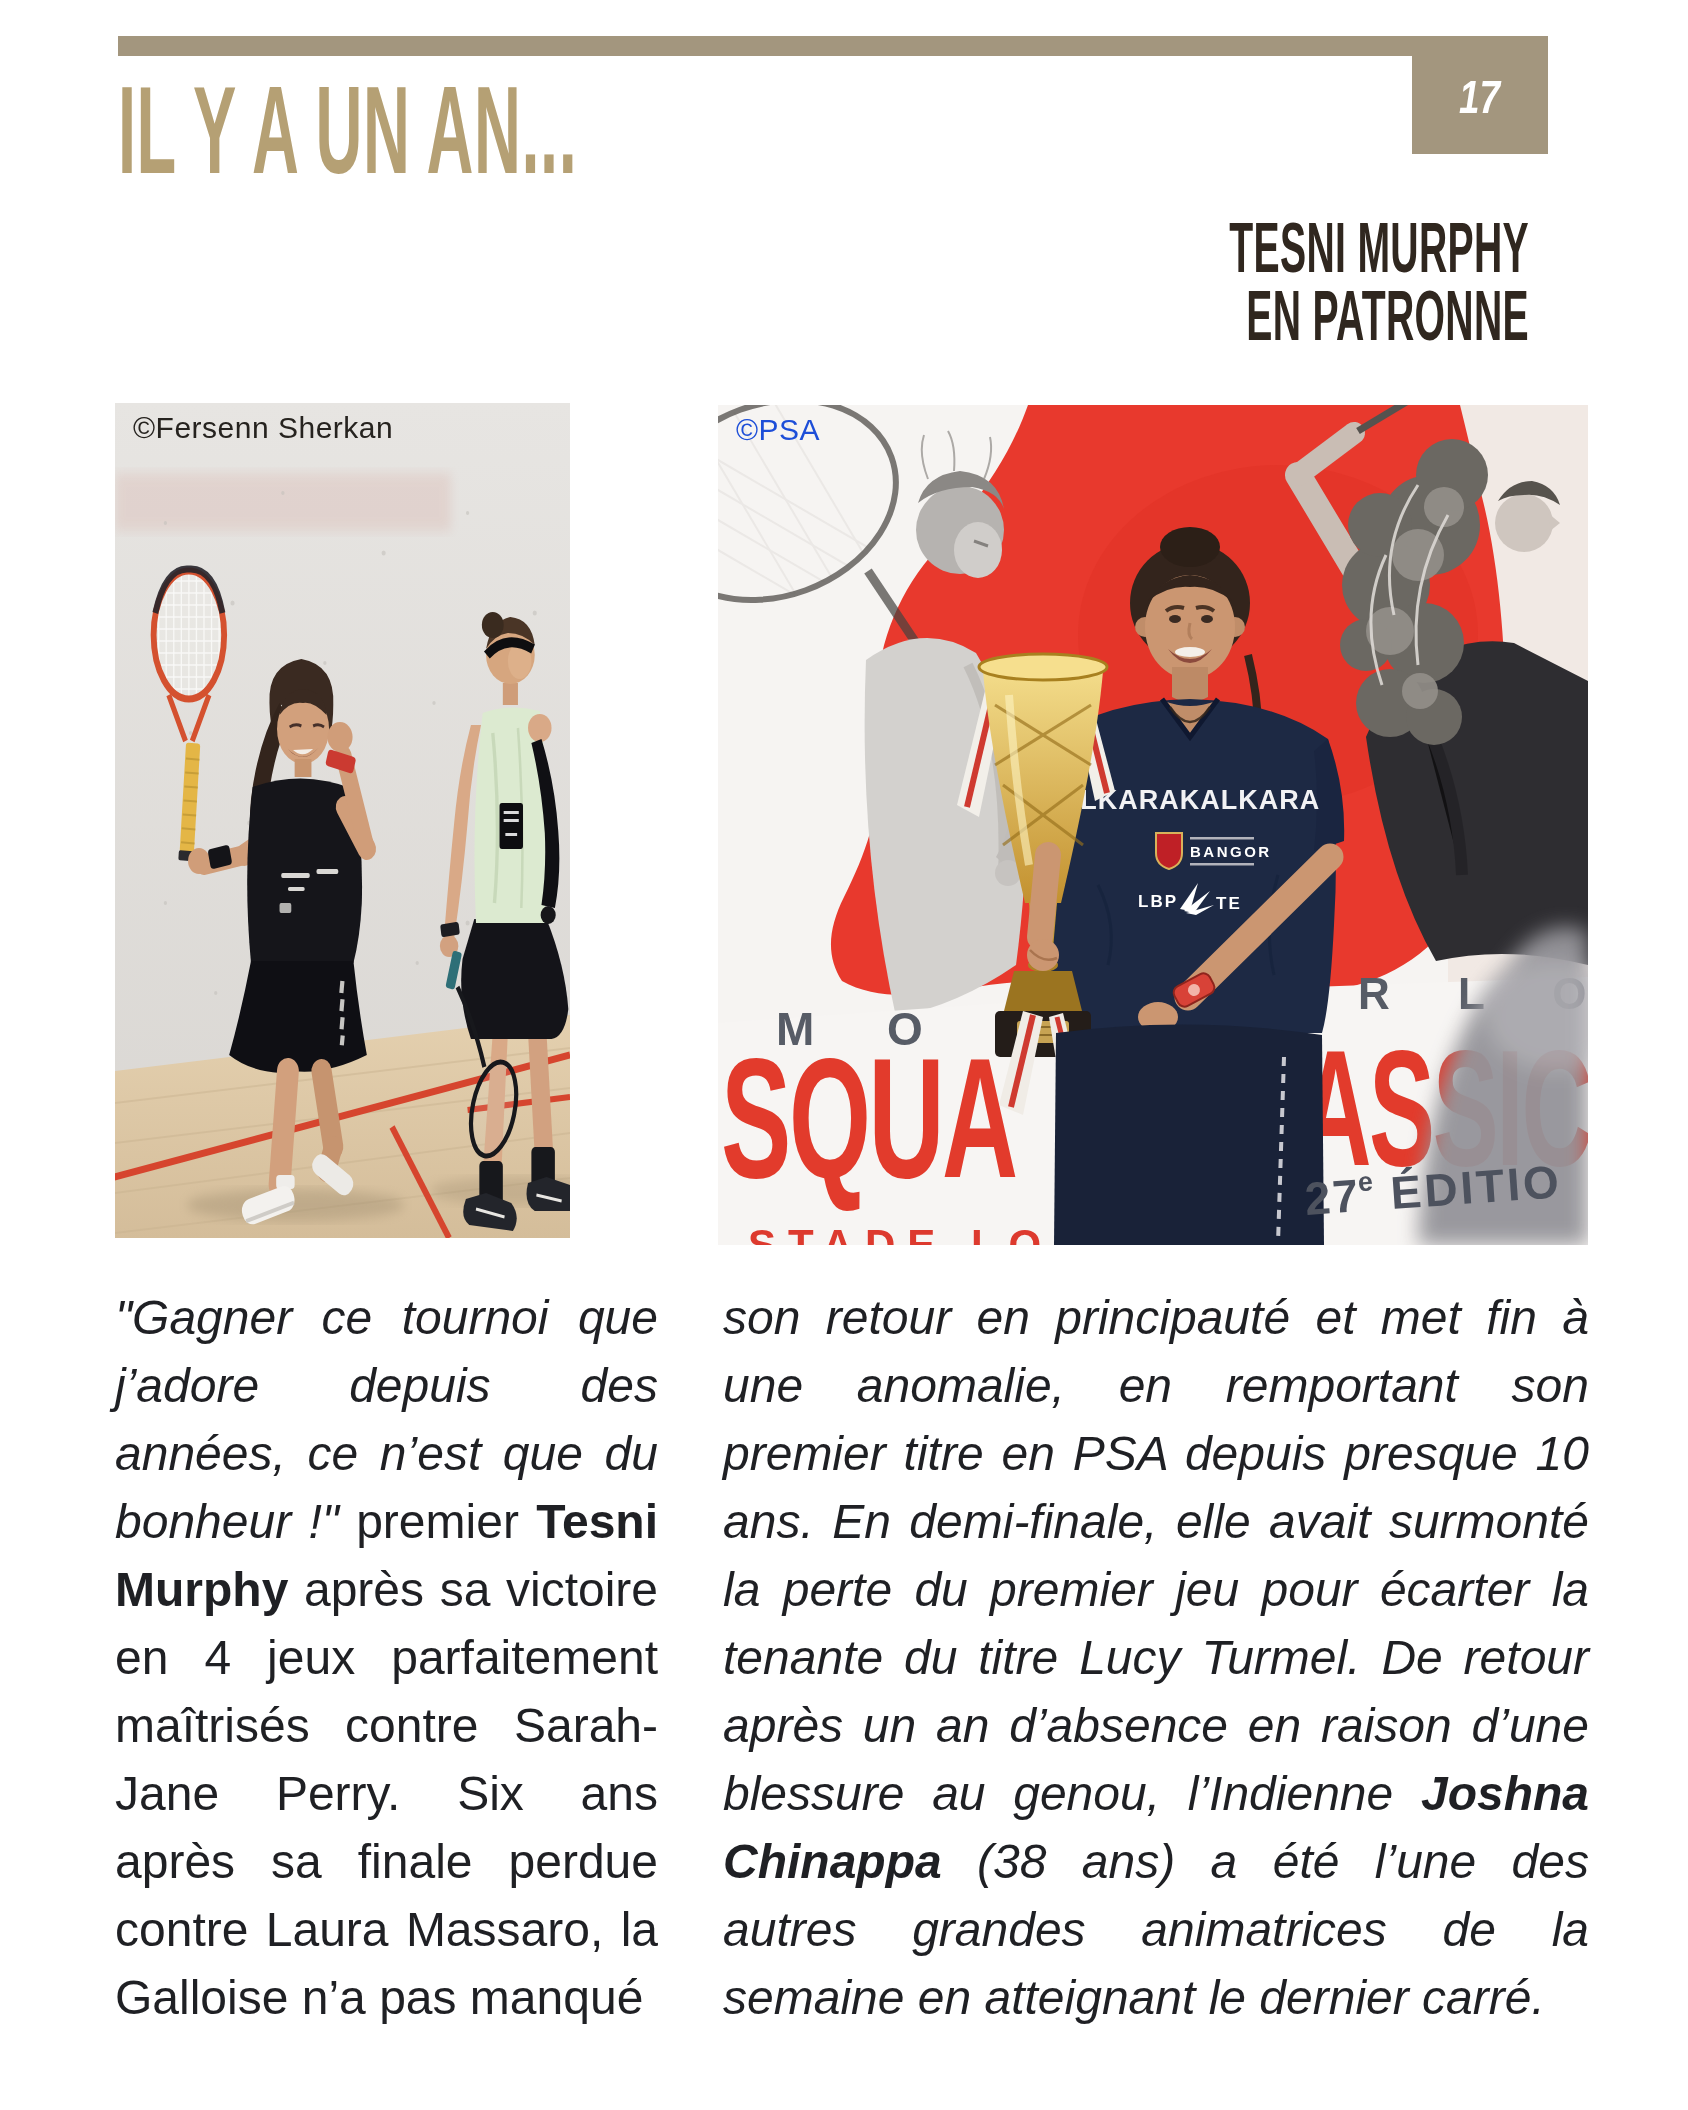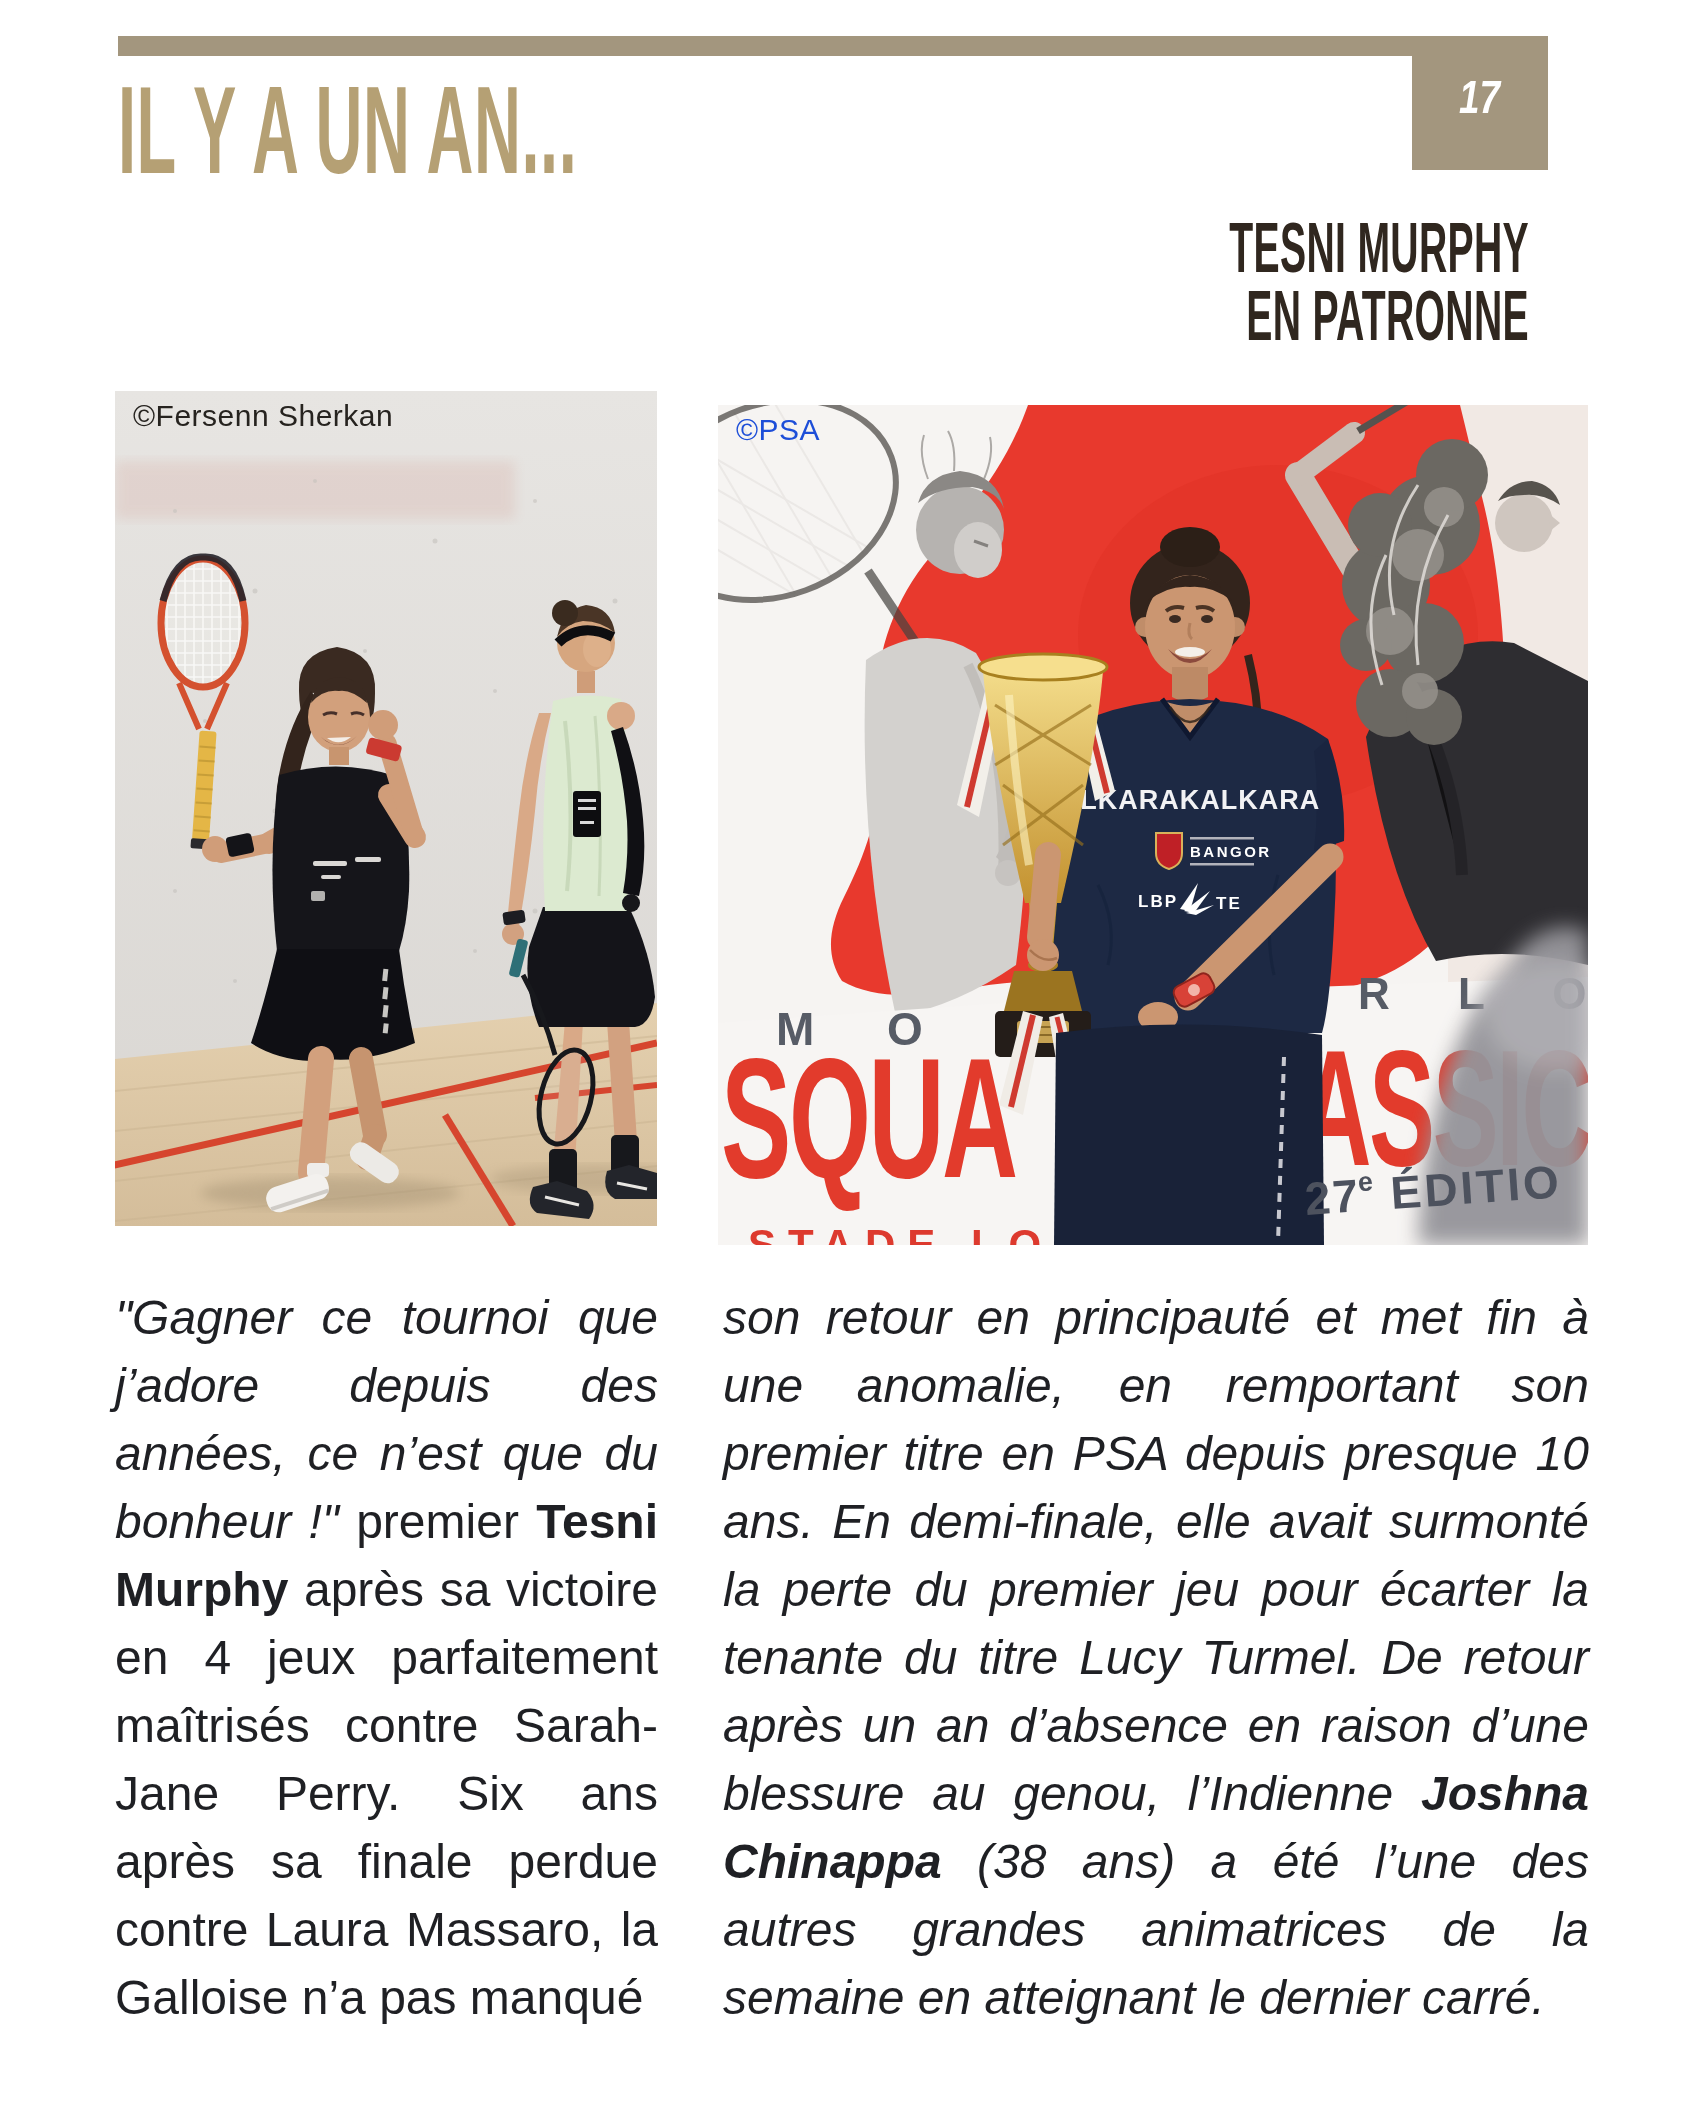--- a/index.html
+++ b/index.html
@@ -1,34 +1,34 @@
 <!DOCTYPE html>
 <html><head>
 <meta charset="utf-8">
 <style>
   html,body{margin:0;padding:0;background:#ffffff;}
   .page{position:relative;width:1688px;height:2110px;background:#ffffff;overflow:hidden;
         font-family:"Liberation Sans",sans-serif;}
   
   .topbar{position:absolute;left:118px;top:36px;width:1430px;height:20px;background:#a3967e;}
-  .pagenum-box{position:absolute;left:1412px;top:36px;width:136px;height:134px;background:#a3967e;
+  .pagenum-box{position:absolute;left:1412px;top:36px;width:136px;height:118px;background:#a3967e;
                text-align:center;}
   .pagenum-box span{display:inline-block;margin-top:34px;color:#ffffff;font-size:46px;font-weight:bold;
                     font-style:italic;transform:scaleX(.8);}
   
   .section-heading{position:absolute;left:118px;top:67px;margin:0;white-space:nowrap;
         font-size:125px;line-height:1;font-weight:bold;color:#b5a074;letter-spacing:1px;
         transform:scaleX(.52);transform-origin:left top;}
   .article-title{position:absolute;right:159px;top:214px;text-align:right;color:#30271f;
         font-size:70px;line-height:68px;font-weight:bold;white-space:nowrap;}
   .article-title div{transform:scaleX(.56);transform-origin:right top;letter-spacing:.5px;}
   
   .photo{position:absolute;overflow:hidden;background:#e8e6e3;}
   .photo svg{position:absolute;left:0;top:0;width:100%;height:100%;}
-  .photo-left{left:115px;top:391px;width:542px;height:835px;}
+  .photo-left{left:115px;top:403px;width:455px;height:835px;}
   .photo-right{left:718px;top:405px;width:870px;height:840px;}
   .credit{position:absolute;left:18px;top:8px;font-size:30px;color:#26231f;letter-spacing:.5px;}
   .photo-right .credit{color:#1d4ed8;}
   
   .col{position:absolute;top:1284px;font-size:48px;line-height:68px;color:#1f2024;
        text-align:justify;text-align-last:left;}
   .col-left{left:115px;width:543px;}
   .col-right{left:723px;width:866px;font-style:italic;}
   .it{font-style:italic;}
   .b{font-weight:bold;}

